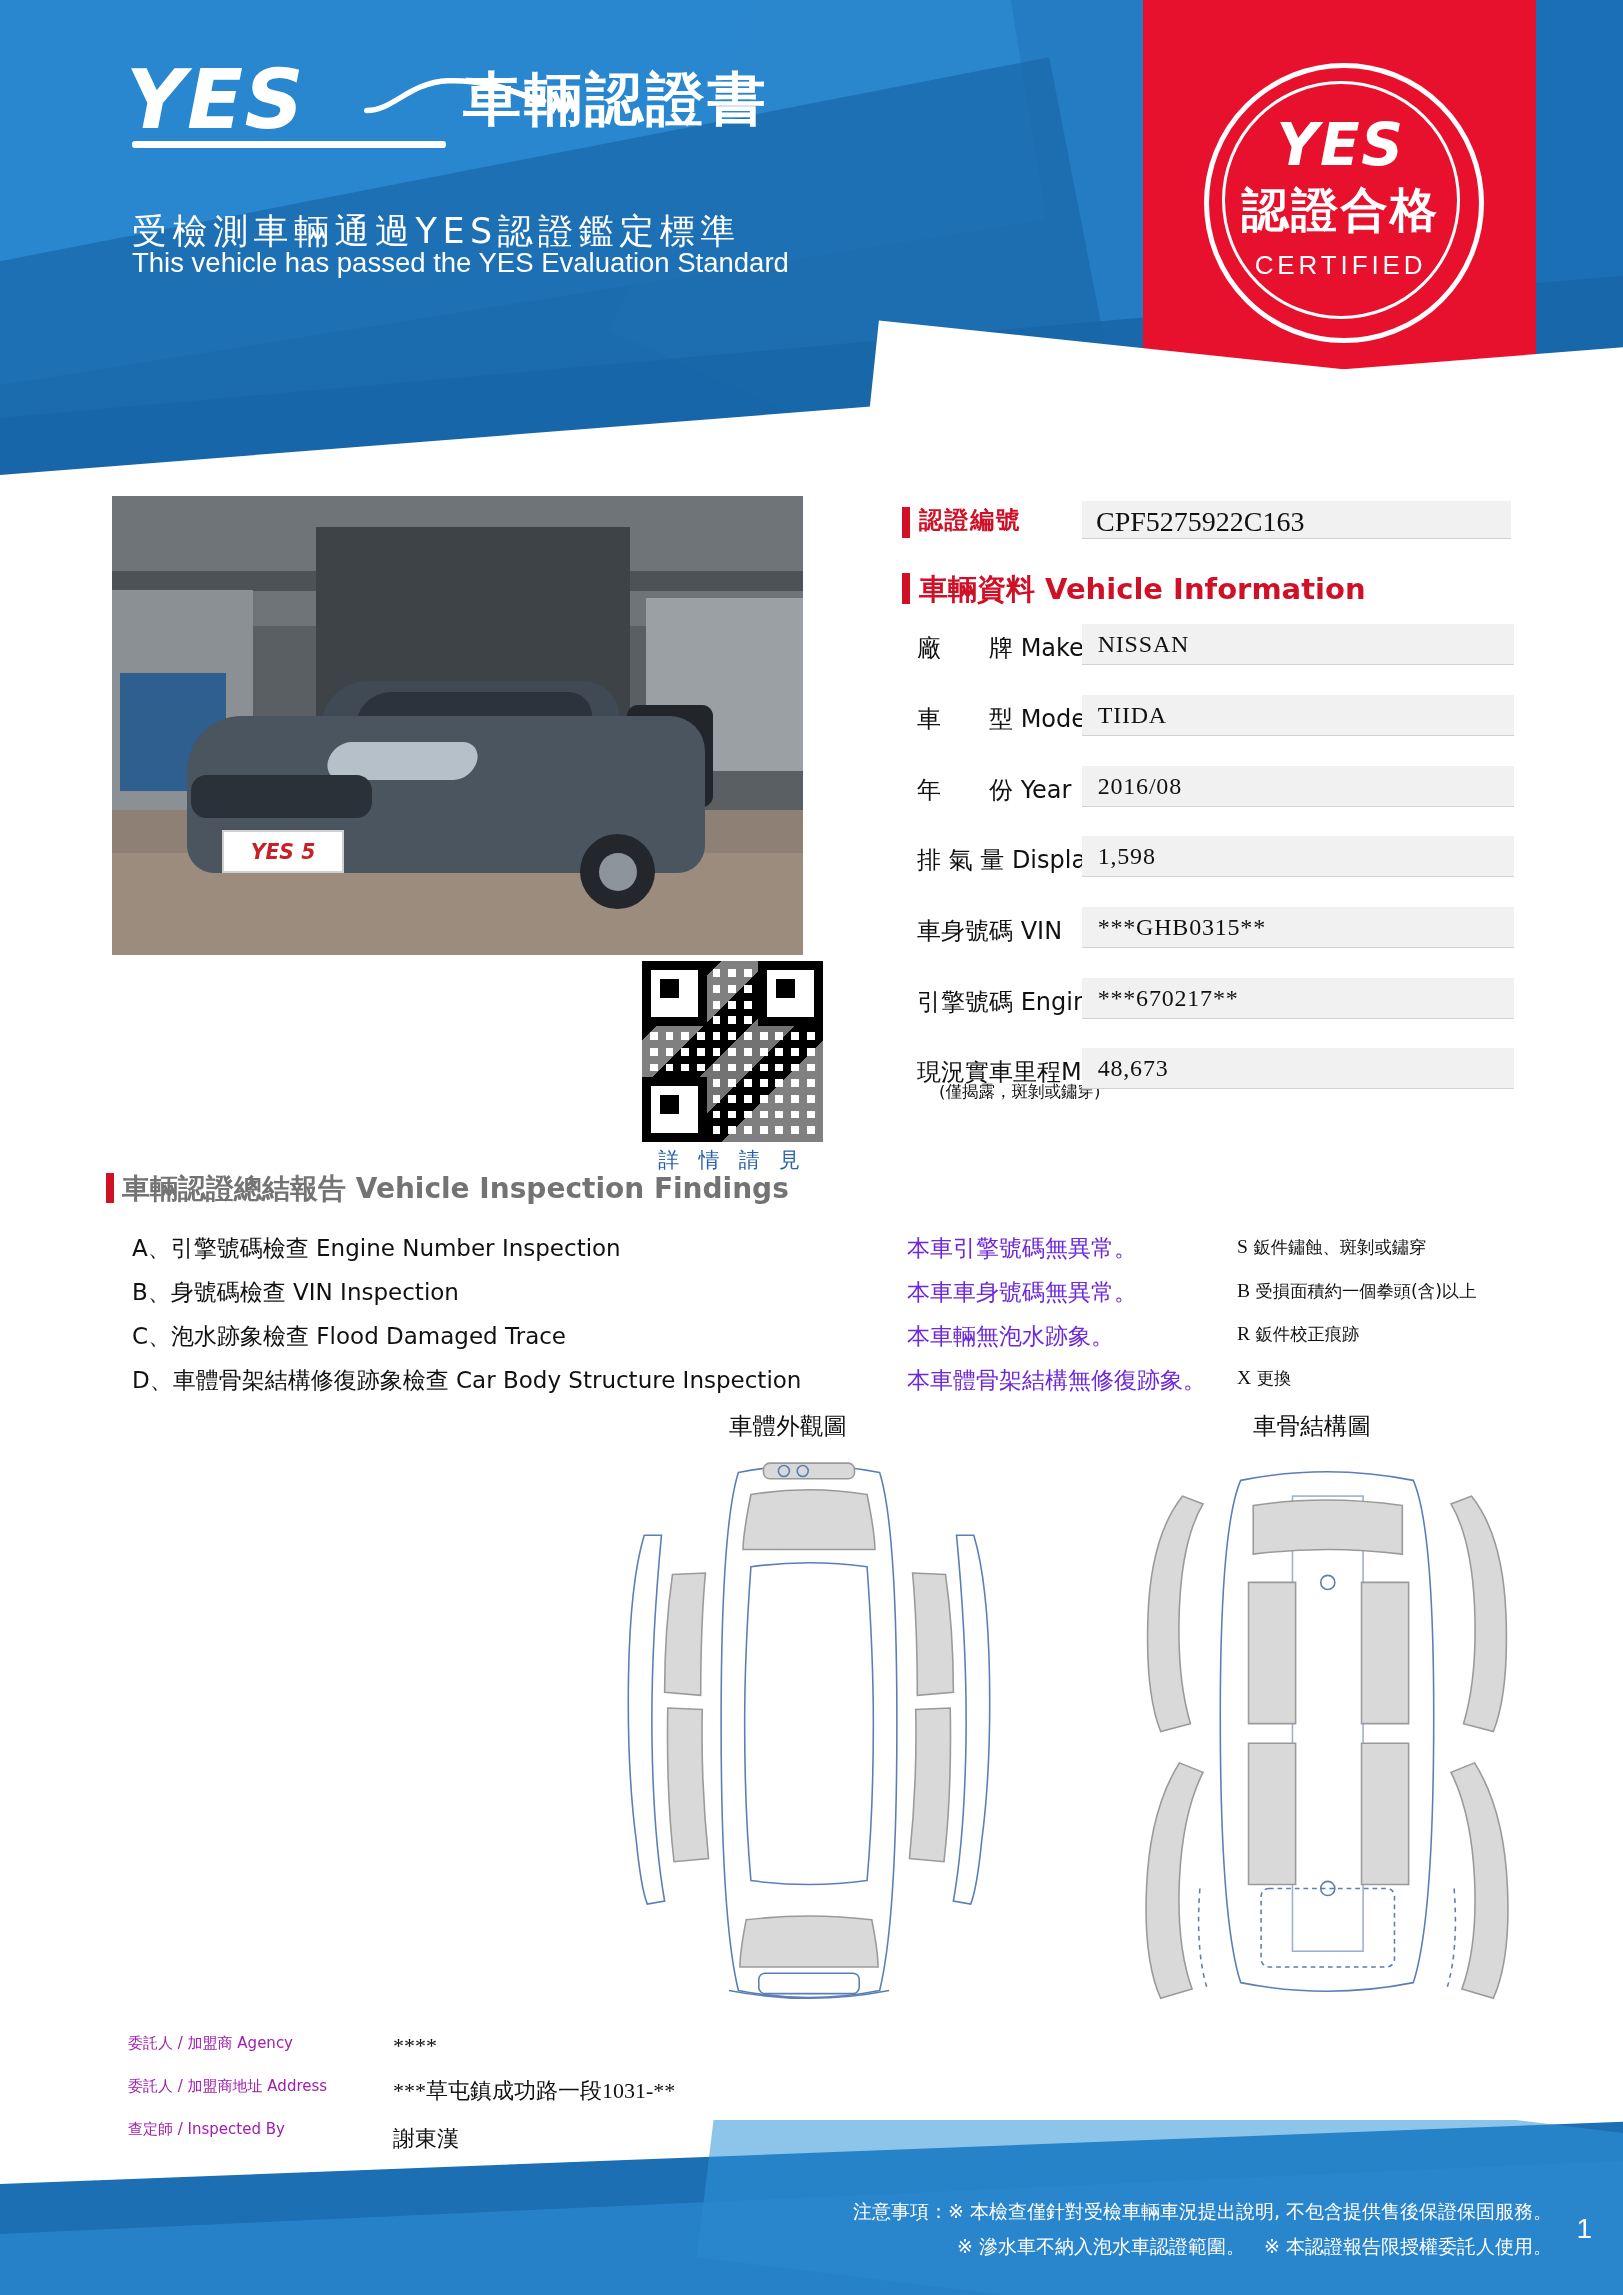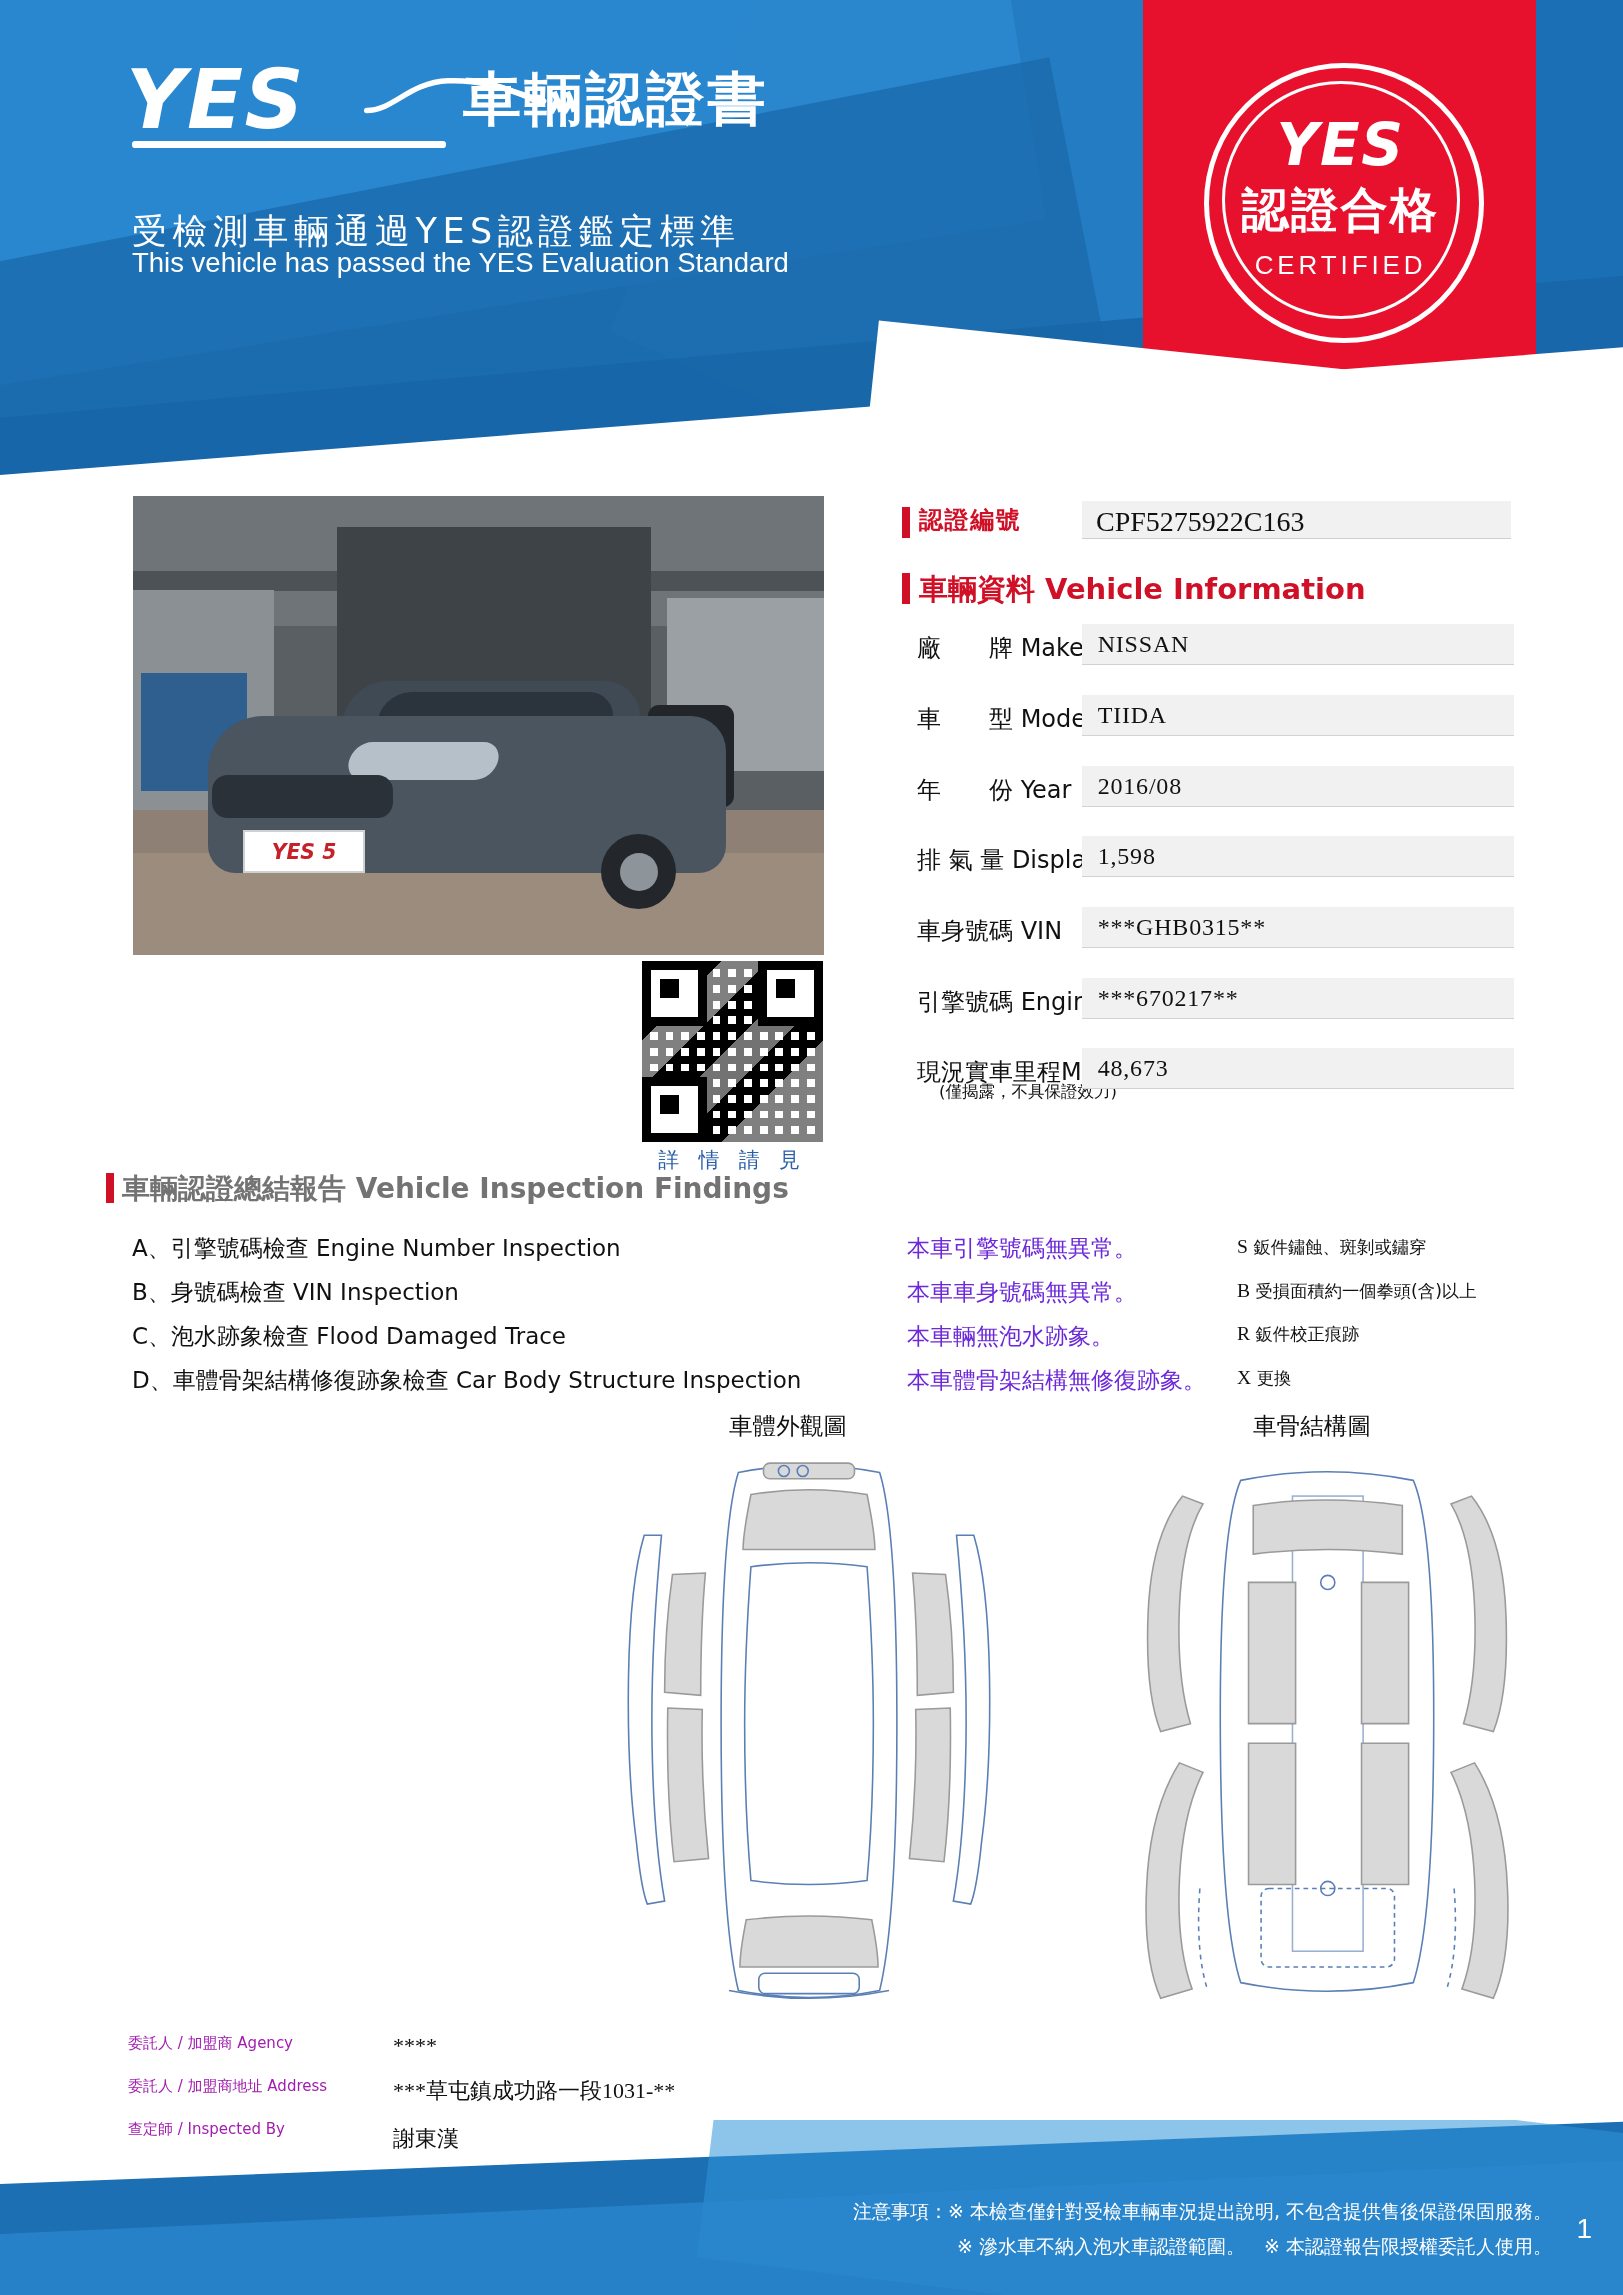--- a/index.html
+++ b/index.html
@@ -51,21 +51,21 @@
     border:3.1px solid #ffffff;display:flex;flex-direction:column;align-items:center;justify-content:center;}
   .seal-yes{font-family:"DejaVu Sans", sans-serif;font-style:italic;font-weight:bold;font-size:58px;
     color:#ffffff;letter-spacing:1.6px;line-height:55px;}
   .seal-cn{font-size:47px;color:#ffffff;font-weight:bold;letter-spacing:2.4px;margin-top:6.3px;
     font-family:"DejaVu Sans", sans-serif;}
   .seal-en{font-size:26px;color:#ffffff;letter-spacing:3.9px;margin-top:7.9px;
     font-family:"Liberation Sans", sans-serif;}
 
   
   .photo{position:absolute;left:112px;top:496px;width:691px;height:459px;overflow:hidden;
-    background:#5a5f63;margin-left:21px;}
+    background:#5a5f63;}
   .ph-ceiling{position:absolute;left:0;top:0;width:691px;height:130px;background:#6e7478;}
   .ph-beam{position:absolute;left:0;top:75px;width:691px;height:20.4px;background:#4d5256;}
   .ph-wallL{position:absolute;left:0;top:94px;width:141px;height:236px;background:#8b9094;}
   .ph-door{position:absolute;left:204px;top:31px;width:314px;height:236px;background:#3e4347;}
   .ph-openR{position:absolute;left:534px;top:102px;width:157px;height:173px;background:#9aa0a4;}
   .ph-floor{position:absolute;left:0;top:314px;width:691px;height:145px;background:#8e8074;}
   .ph-floor2{position:absolute;left:0;top:357px;width:691px;height:102px;background:#9b8c7e;}
   .ph-blue{position:absolute;left:7.9px;top:177px;width:106px;height:118px;background:#2e5f8f;}
   .car{position:absolute;left:75px;top:185px;width:518px;height:236px;}
   .car-body{position:absolute;left:0;top:35px;width:518px;height:157px;background:#4a5560;
@@ -265,21 +265,21 @@
   <div class="row" style="top:907px">
     <div class="lbl">車身號碼 VIN</div>
     <div class="val">***GHB0315**</div>
   </div>
   <div class="row" style="top:978px">
     <div class="lbl">引擎號碼 Engine Number</div>
     <div class="val">***670217**</div>
   </div>
   <div class="row" style="top:1048px">
     <div class="lbl">現況實車里程Mileage</div>
-    <div class="sublbl">(僅揭露，不具保證效力)</div>
+    <div class="sublbl">(僅揭露，斑剝或鏽穿)</div>
     <div class="val">48,673</div>
   </div>
 
   <div class="find-bar"></div>
   <div class="find-title">車輛認證總結報告 Vehicle Inspection Findings</div>
 
   <div class="find-item" style="top:1233px">A、引擎號碼檢查 Engine Number Inspection</div>
   <div class="find-item" style="top:1277px">B、身號碼檢查 VIN Inspection</div>
   <div class="find-item" style="top:1321px">C、泡水跡象檢查 Flood Damaged Trace</div>
   <div class="find-item" style="top:1365px">D、車體骨架結構修復跡象檢查 Car Body Structure Inspection</div>

